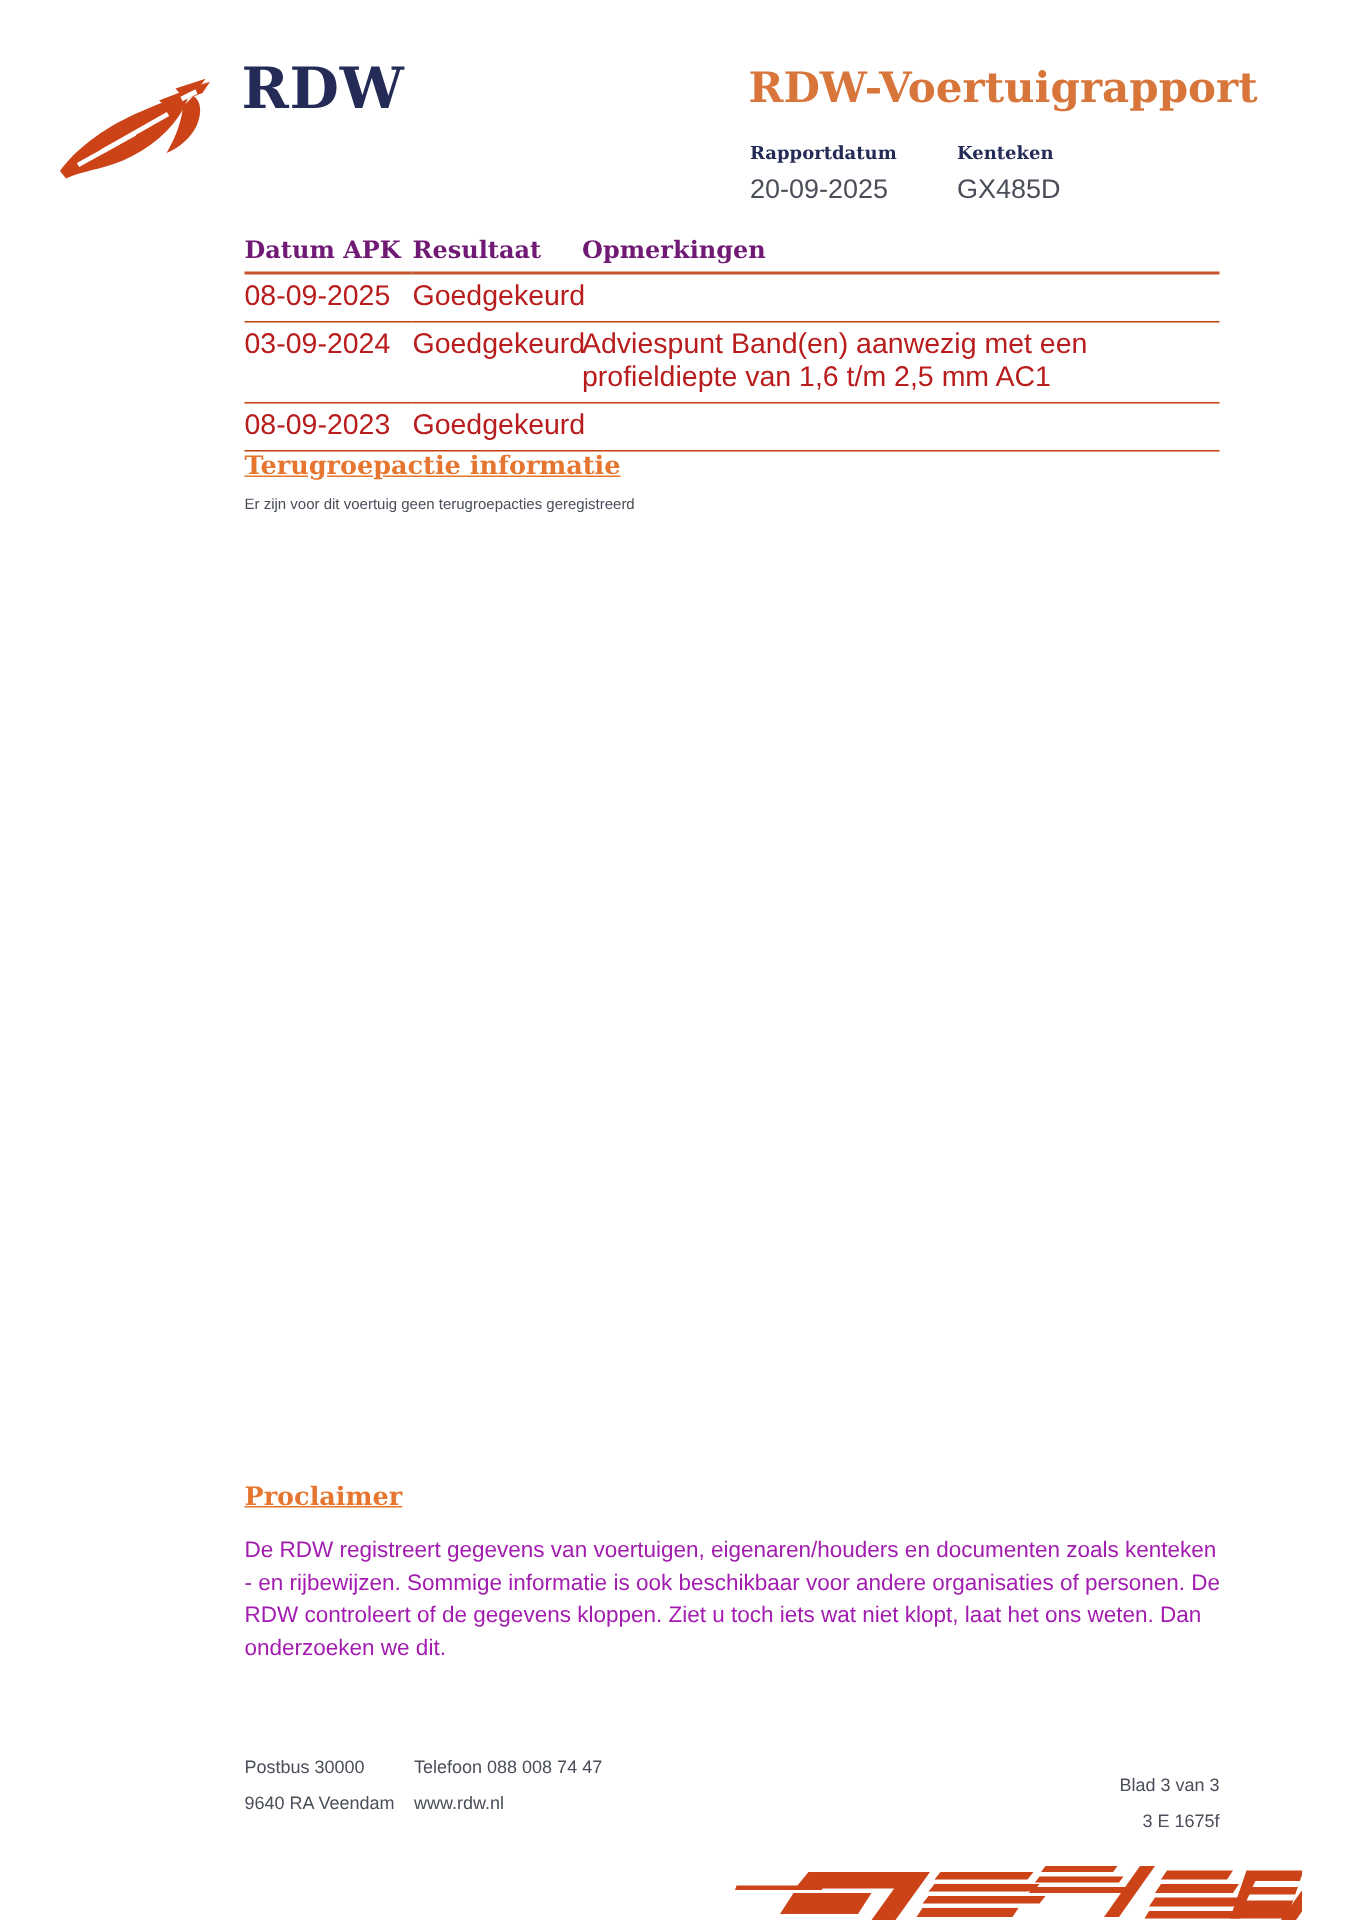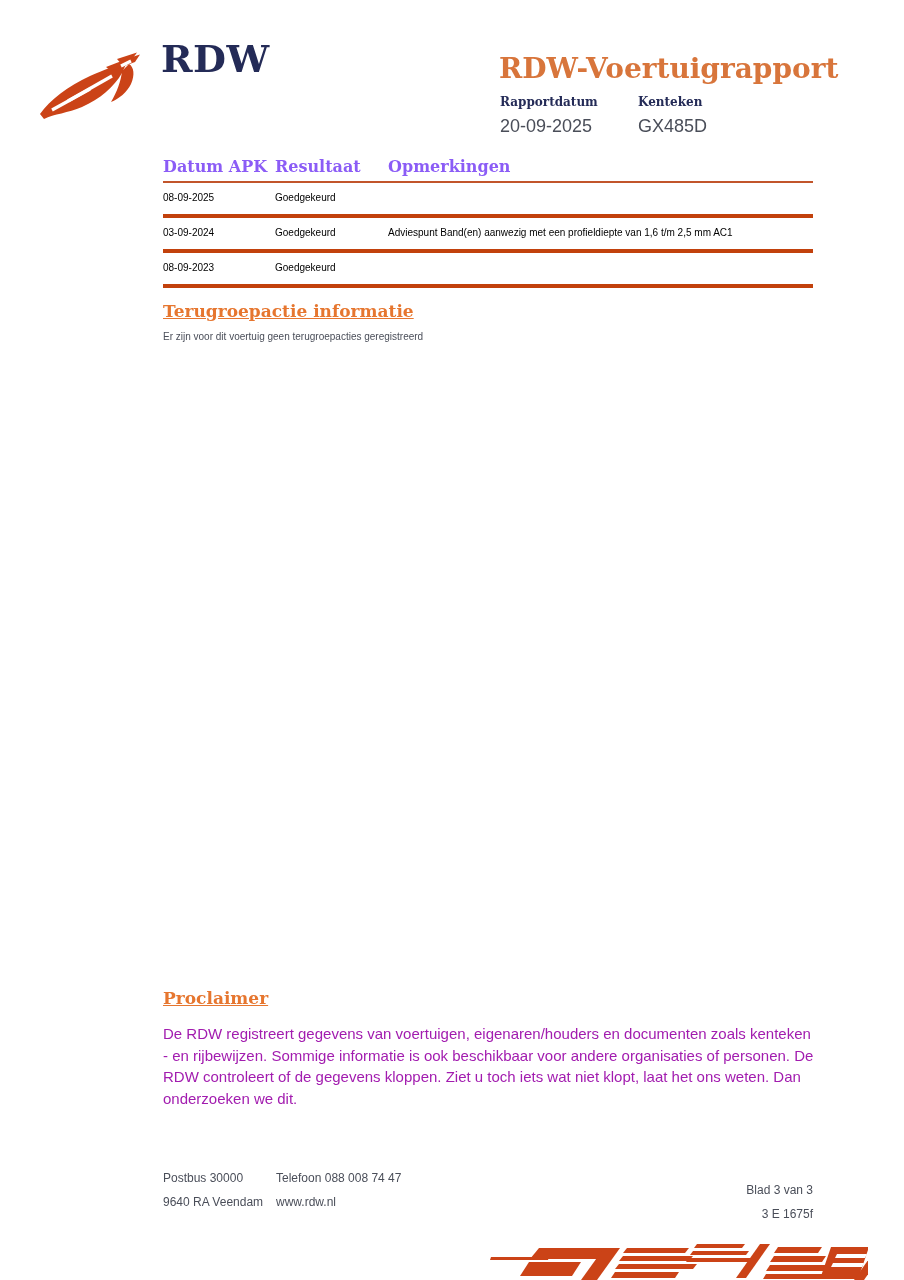--- a/index.html
+++ b/index.html
@@ -10,21 +10,21 @@
     color:#4A4E59;
   }
   
   .logo-mark { position:absolute; left:34px; top:50px; width:130px; height:76px; }
   .wordmark {
     position:absolute; left:161px; top:36px;
     font-family:"DejaVu Serif", serif; font-weight:700;
     font-size:38px; color:#242B57; letter-spacing:0.5px;
   }
   .report-title {
-    position:absolute; left:499px; top:52px;
+    position:absolute; left:499px; top:42px;
     font-family:"DejaVu Serif", serif; font-weight:700;
     font-size:28px; color:#D8753B; white-space:nowrap;
   }
   .meta-col { position:absolute; top:95px; }
   .meta-col.c1 { left:500px; }
   .meta-col.c2 { left:638px; }
   .meta-label {
     font-family:"DejaVu Serif", serif; font-weight:700;
     font-size:12px; color:#242B57;
   }
@@ -33,27 +33,27 @@
   
   .apk-table {
     position:absolute; left:163px; top:157px; width:650px;
     border-collapse:collapse; table-layout:fixed;
   }
   .apk-table col.c-datum { width:112px; }
   .apk-table col.c-result { width:113px; }
   .apk-table th {
     text-align:left; vertical-align:bottom;
     font-family:"DejaVu Serif", serif; font-weight:700;
-    font-size:16px; color:#8b5cf6;
+    font-size:16px; color:#701a75;
     padding:0 0 5px 0; border-bottom:2px solid #C2552B;
   }
   .apk-table td {
-    font-size:10px; color:#000000; vertical-align:top;
+    font-size:19px; color:#b91c1c; vertical-align:top;
     padding:4px 8px 5px 0; line-height:22px;
-    border-bottom:4px solid #c2410c;
+    border-bottom:1px solid #c2410c;
   }
 
   
   .section-heading {
     font-family:"DejaVu Serif", serif; font-weight:700;
     font-size:17px; color:#E6762F; margin:0;text-decoration:underline;
   }
   .terugroepactie { position:absolute; left:163px; top:301px; width:660px; }
   .terugroepactie .body { margin:10px 0 0; font-size:10px; color:#4A4E59; }
   .proclaimer { position:absolute; left:163px; top:988px; width:652px; }

